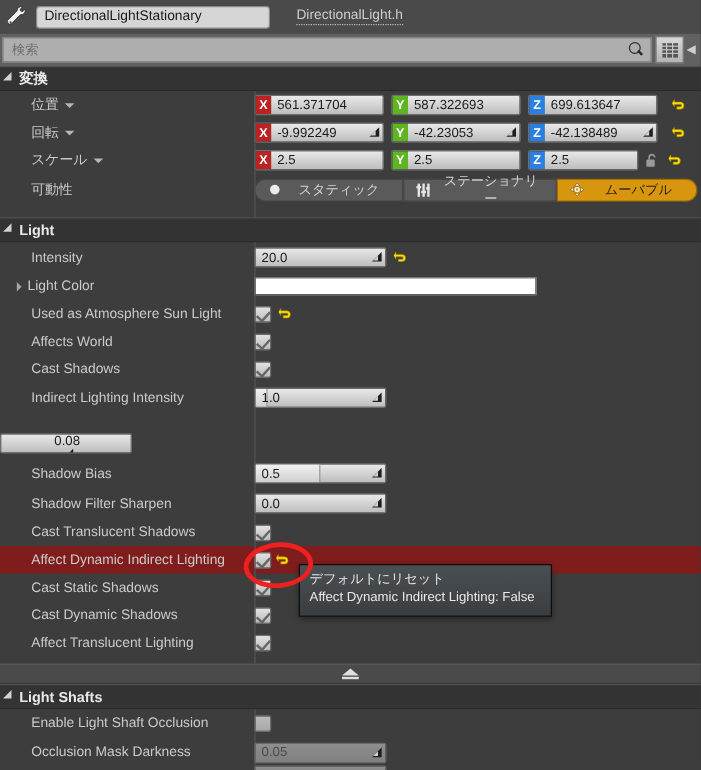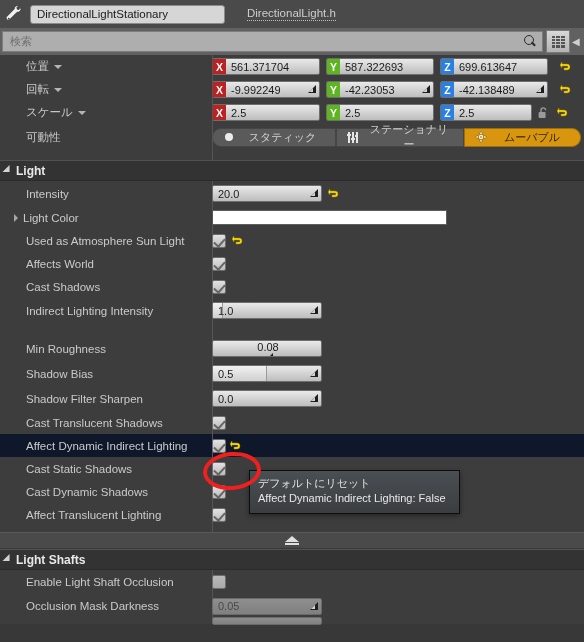--- a/index.html
+++ b/index.html
@@ -80,21 +80,21 @@
     border-bottom: 5px solid transparent;
     transform: rotate(45deg) translate(-1px,0);
   }
 
   
   .section { background: #3d3d3d; }
   .row {
     height: 23px; display: flex; align-items: center;
     position: relative;
   }
-  .row.hl { background: #0f172a; }
+  .row.hl { background: #7f1d1d; }
   .lbl {
     width: 212px; flex: 0 0 212px; padding-left: 26px;
     color: #cacaca; font-size: 11.5px; white-space: nowrap;
     display: flex; align-items: center;
   }
   .lbl.indent-arrow { padding-left: 14px; }
   .lbl .caret {
     width: 0; height: 0; margin-right: 5px;
     border-left: 4.5px solid #a6a6a6;
     border-top: 4px solid transparent; border-bottom: 4px solid transparent;
@@ -266,20 +266,24 @@
           <i></i>
           <i></i>
           <i></i>
           <i></i>
           <i></i>
       </span>
     </div>
     <span class="chev-right">◀</span>
   </div>
 
+  <div class="cat">
+    <span class="tri-down"></span>
+    <span>変換</span>
+  </div>
 
   <div class="section">
 
     <div class="row">
       <div class="divider"></div>
       <div class="lbl">
         <span>位置</span>
         <span style="margin-left:5px;border-left:4px solid transparent;border-right:4px solid transparent;border-top:4px solid #b5b5b5;width:0;height:0;display:inline-block;"></span>
       </div>
       <div class="ctrl vec" style="padding-right:4px;">
@@ -496,21 +500,20 @@
         </div>
       </div>
     </div>
 
     <div style="height:13px;position:relative;">
         <div class="divider"></div>
       </div>
 
     <div class="row" style="height:25px;">
       <div class="divider"></div>
-      <div class="lbl">Min Roughness</div>
       <div class="ctrl">
         <div class="numbox" style="width:110px;flex-direction:column;">
           <span class="txt">0.08</span>
           <span class="spin"></span>
         </div>
       </div>
     </div>
 
     <div class="row" style="height:25px;">
       <div class="divider"></div>

